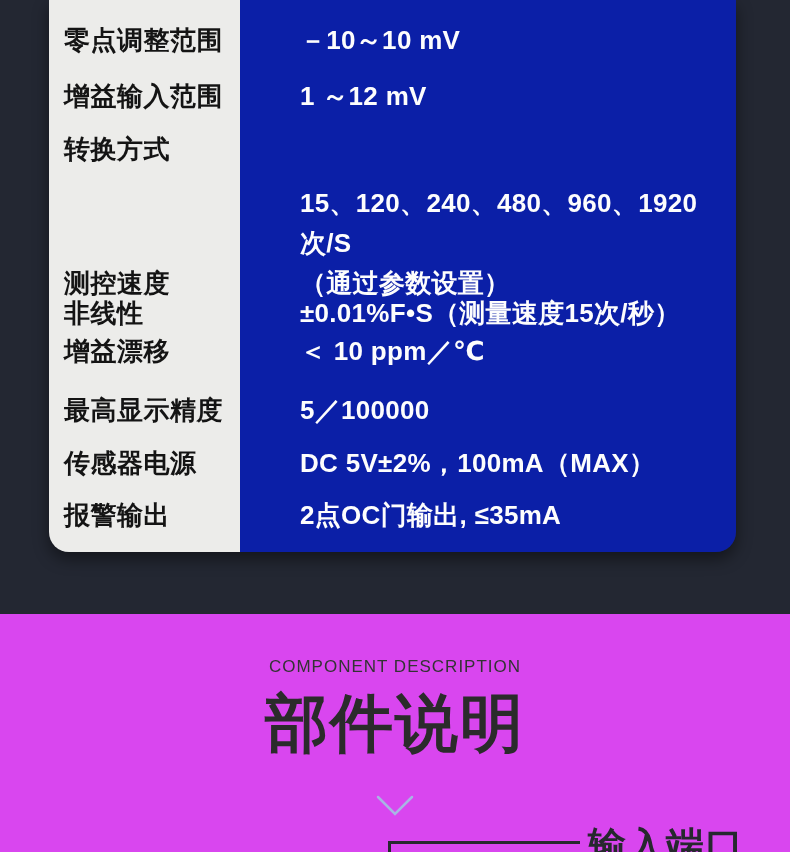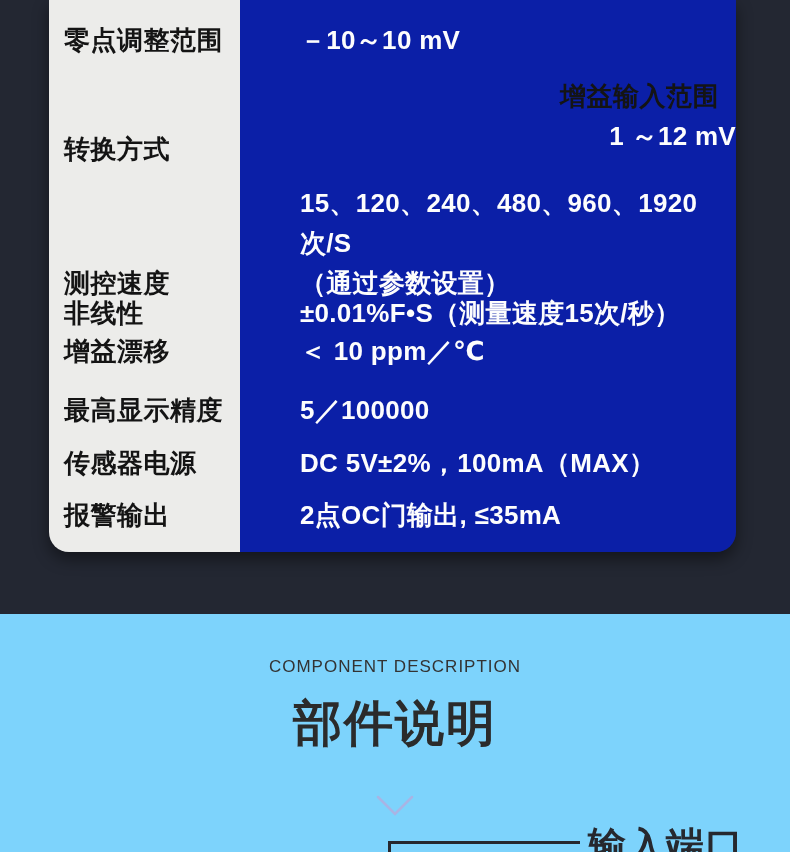--- a/index.html
+++ b/index.html
@@ -22,27 +22,27 @@
 
   
   .spec-table{position:absolute;left:49px;top:0;width:687px;height:552px;
               border-radius:0 0 20px 20px;overflow:hidden;
               box-shadow:0 7px 16px rgba(0,0,0,0.45);}
   .col-light{position:absolute;left:0;top:0;width:191px;height:100%;background:var(--panel-light);}
   .col-blue{position:absolute;left:191px;top:0;width:496px;height:100%;background:var(--panel-blue);}
   .spec-row{position:absolute;left:0;width:100%;display:flex;align-items:flex-end;}
   .lbl{width:191px;padding-left:15px;font-size:26px;line-height:40px;font-weight:700;color:var(--label-text);letter-spacing:0.5px;}
   .val{flex:1;padding-left:60px;font-size:26px;line-height:40px;font-weight:700;color:var(--value-text);white-space:pre-line;letter-spacing:0.3px;}
-  .r1{top:20px;} .r2{top:76px;flex-direction:column;} .r3{top:129px;} .r4{top:183px;}
+  .r1{top:20px;} .r2{top:76px;} .r3{top:129px;} .r4{top:183px;}
   .r5{top:273px;margin-top:20px;} .r6{top:331px;} .r7{top:390px;} .r8{top:443px;} .r9{top:495px;}
 
   
-  .section-white{position:absolute;left:0;top:614px;width:790px;height:238px;background:#7dd3fc;text-align:center;}
+  .section-white{position:absolute;left:0;top:614px;width:790px;height:238px;background:#d946ef;text-align:center;}
   .eyebrow{margin-top:42px;font-size:17px;line-height:22px;letter-spacing:1px;color:var(--eyebrow-text);font-weight:400;}
-  .big-title{margin-top:4px;font-size:49px;line-height:82px;font-weight:700;color:var(--title-text);letter-spacing:2px;}
+  .big-title{margin-top:4px;font-size:63px;line-height:82px;font-weight:700;color:var(--title-text);letter-spacing:2px;}
   .chevron{display:block;margin:30px auto 0;}
 
   
   .callout-line{position:absolute;left:388px;top:841px;width:192px;height:11px;
                 border-top:3px solid var(--callout);border-left:3px solid var(--callout);}
   .callout-label{position:absolute;left:588px;top:826px;font-size:38px;line-height:1.1;
                  font-weight:700;color:var(--callout);letter-spacing:1px;white-space:nowrap;}
 </style>
 </head>
 <body>

